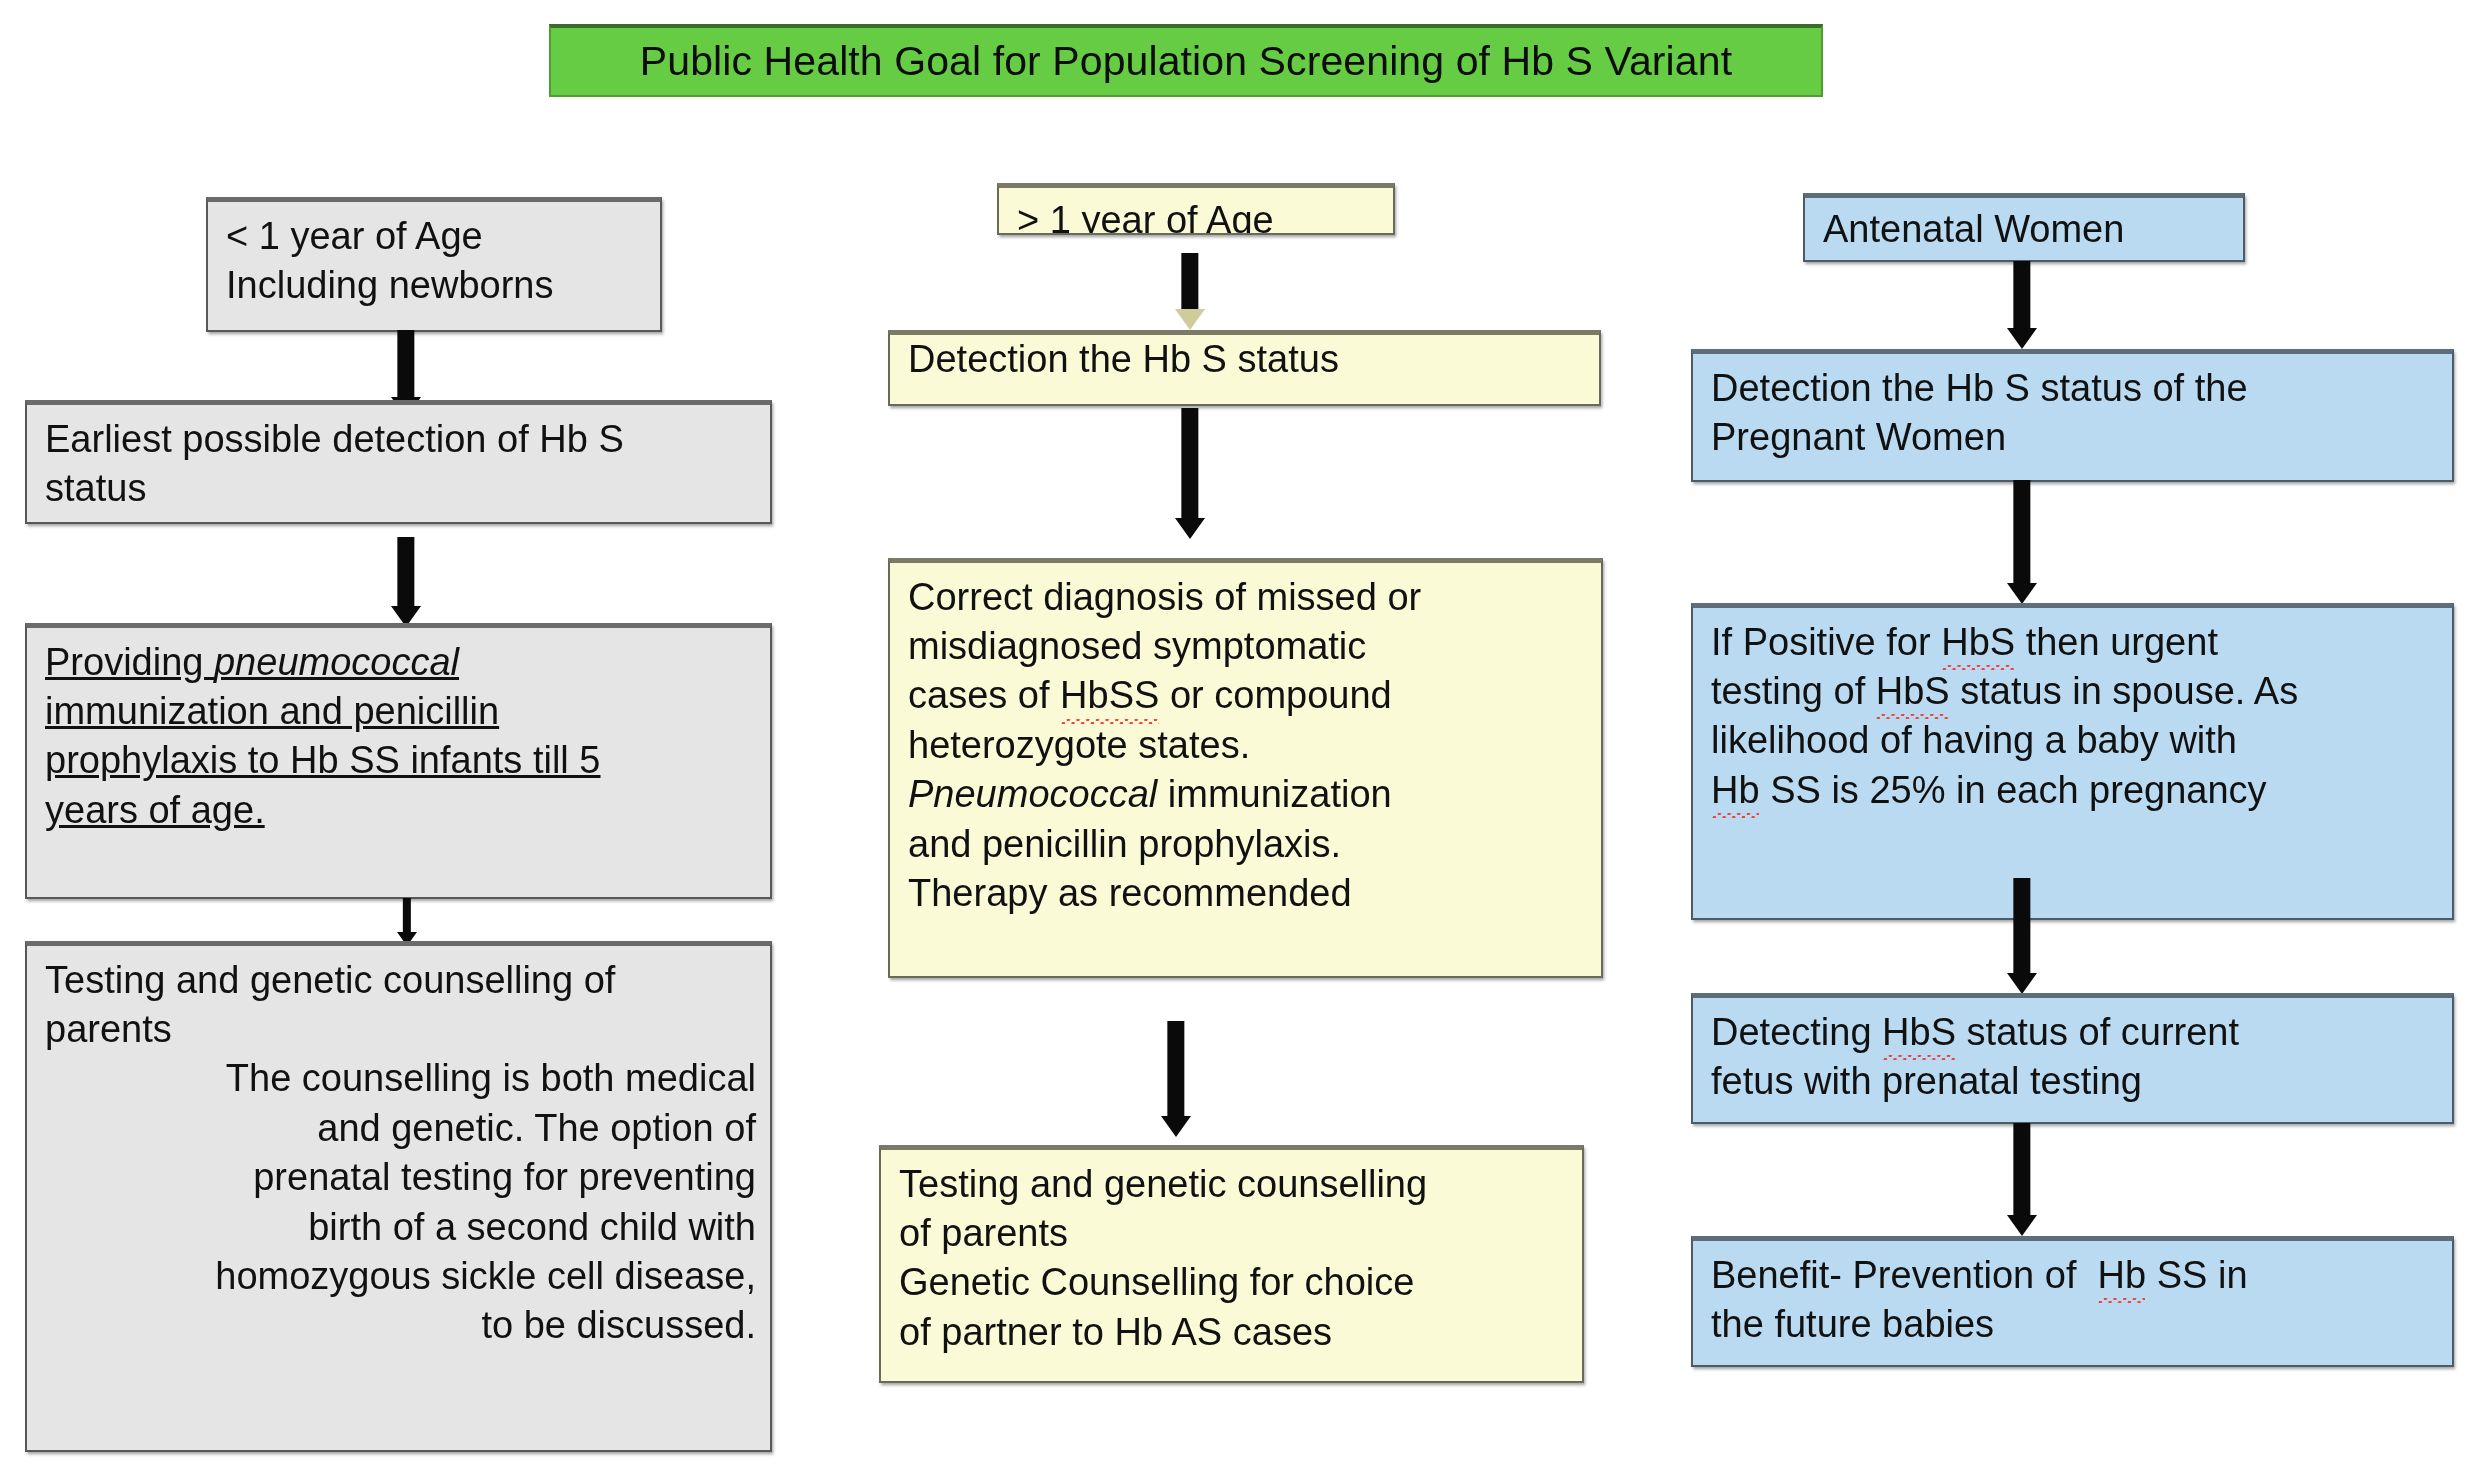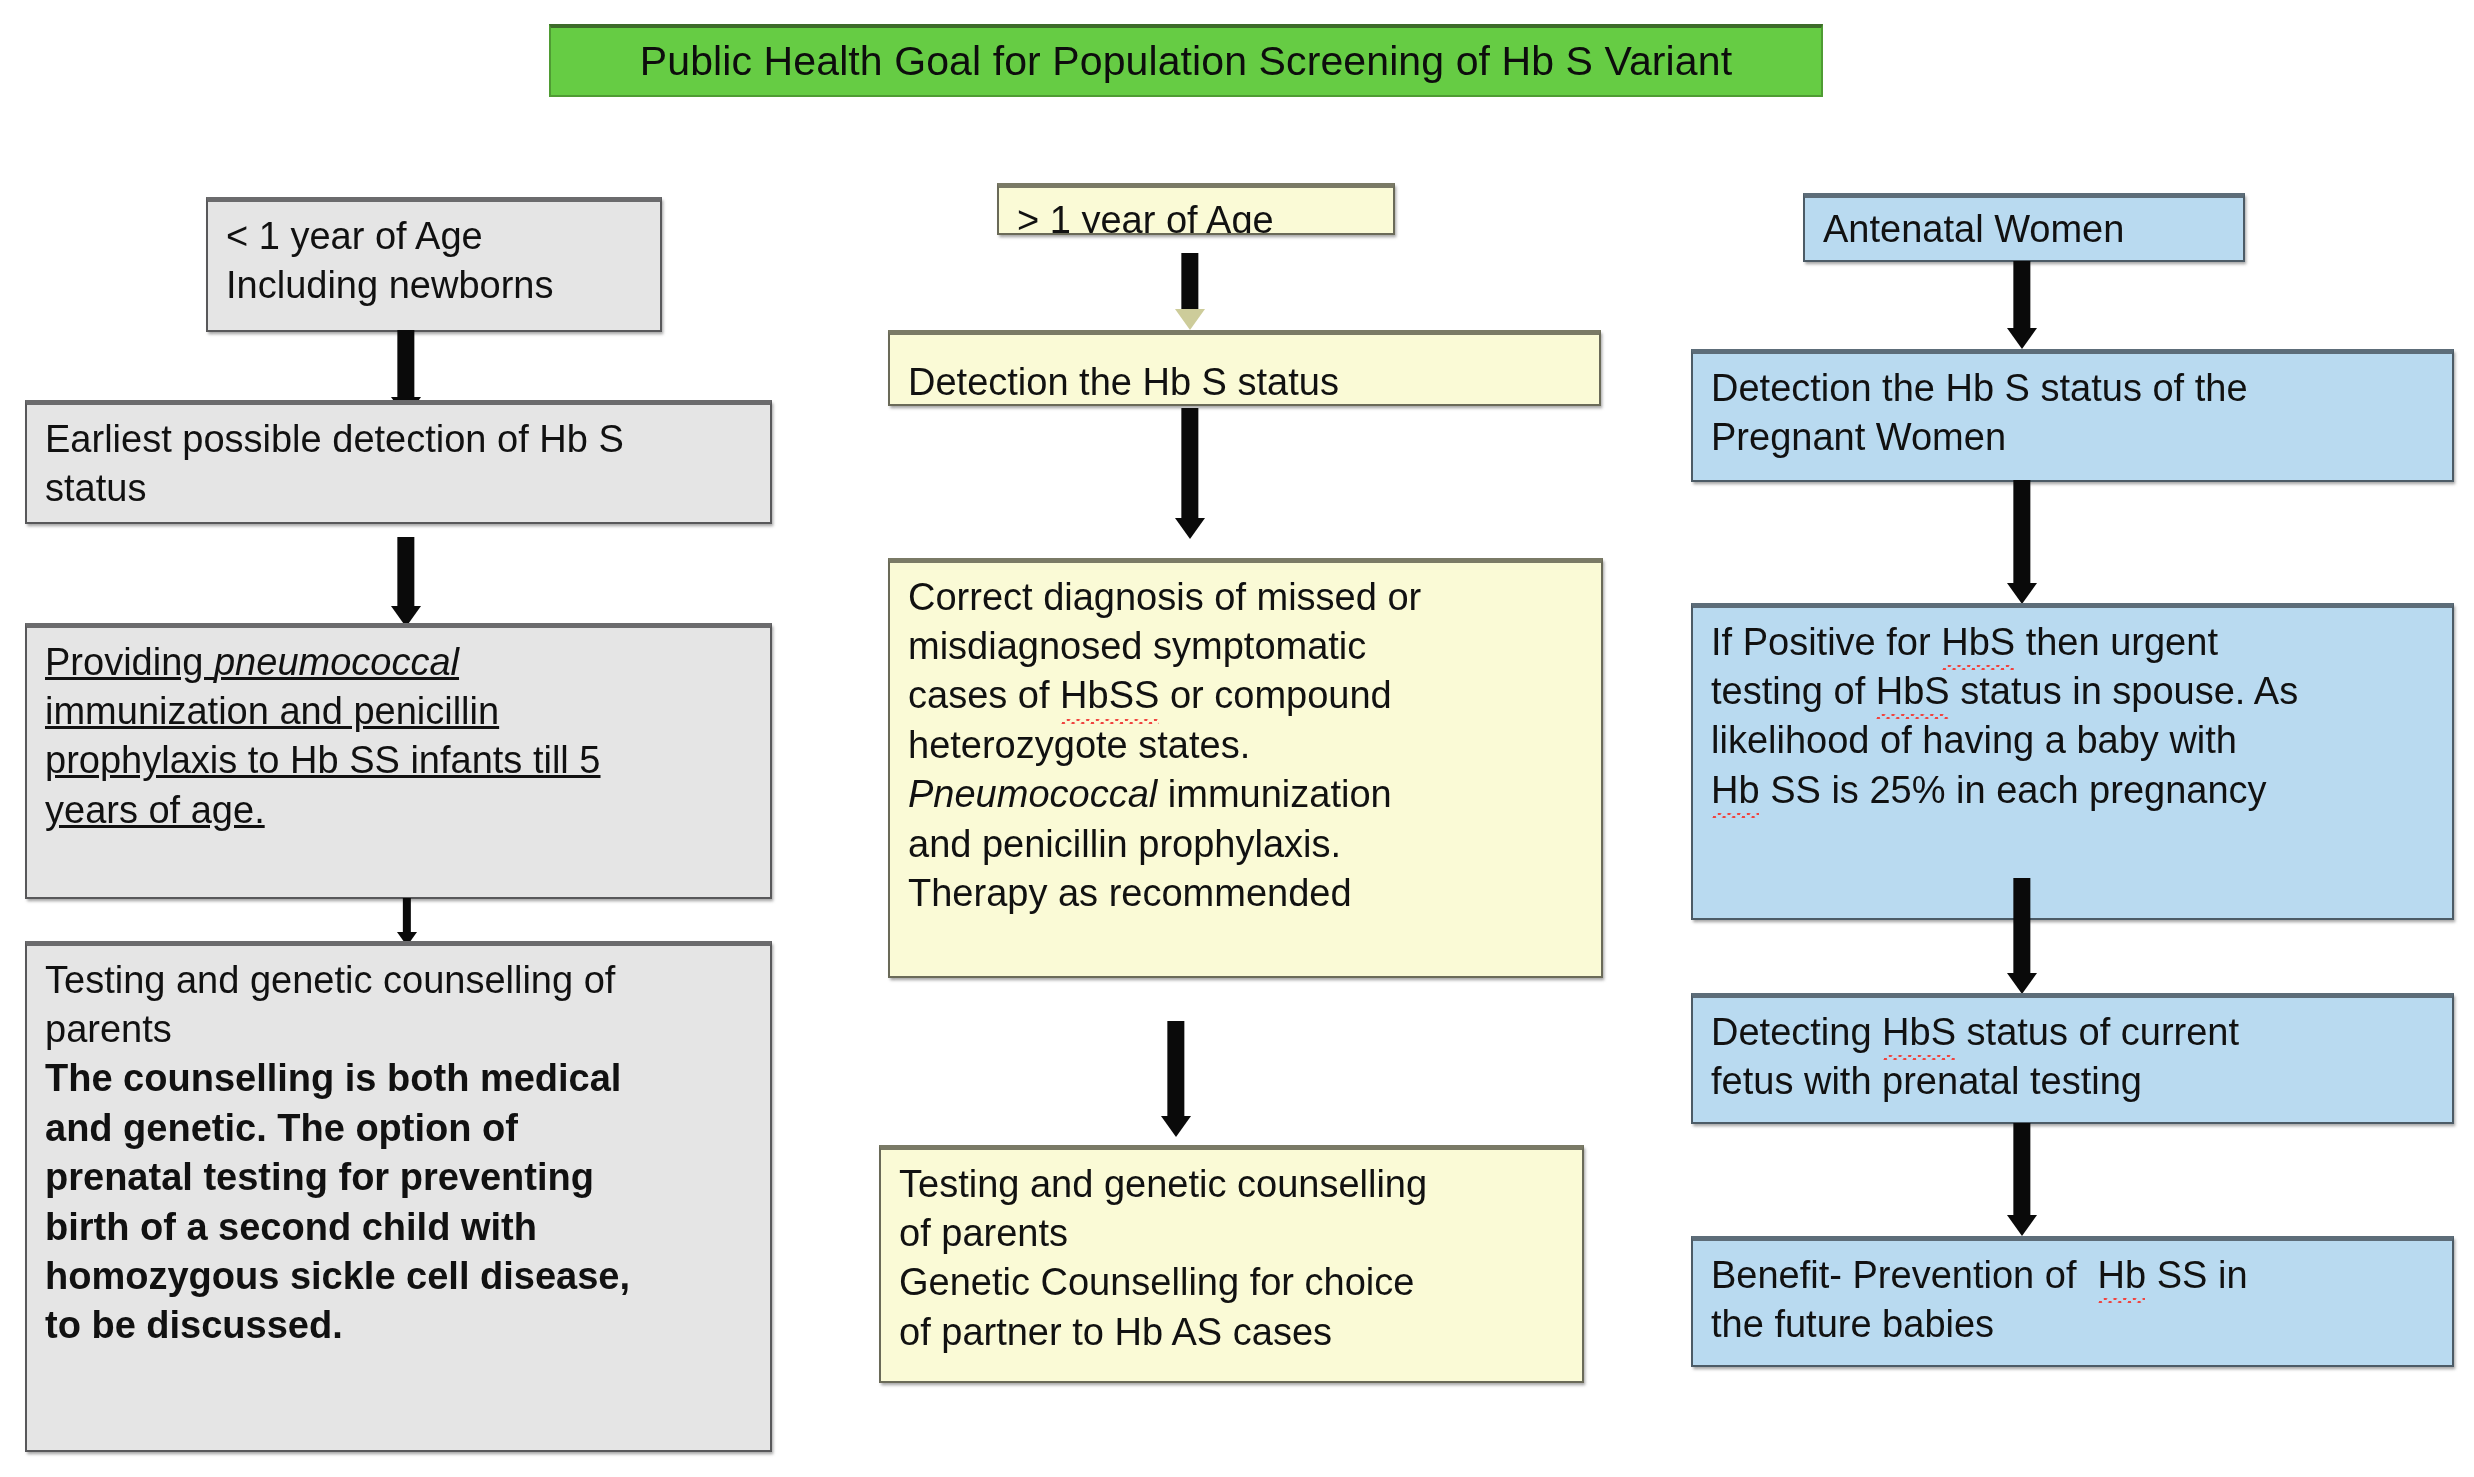--- a/index.html
+++ b/index.html
@@ -51,21 +51,21 @@
     line-height: 1.30;
     color: #111111;
     overflow: hidden;
   }
   .node.pink   { background: #e5e5e5; margin-left: 11px; }
   .node.yellow { background: #FAFAD6; border-color:#6a6a58; border-top-color:#7a7a66;}
   .node.blue   { background: #B9DAF0; border-color:#4c5b66; border-top-color:#5d6d79;}
 
   .node .ln { display: block; white-space: pre-wrap; }
   .node .it { font-style: italic; }
-  .node .bd { font-weight: bold; }
+  .node .bd { font-weight: normal; text-align: right; }
 
   
   .sp {
     position: relative;
     display: inline-block;
   }
   .sp::after {
     content: "";
     position: absolute;
     left: 0.7px;
@@ -160,21 +160,21 @@
 
   <div class="node yellow" style="left:997px; top:183px; width:398px; height:52px; padding-top:8.3px;">
       <span class="ln">&gt; 1 year of Age</span>
     </div>
 
   <div class="arrow" style="left:1174px; top:253px; width:32px; height:77px;">
     <span class="shaft" style="width:17.3px; height:62px;"></span>
     <span class="head" style="border-top-color:#cdcc9a;"></span>
   </div>
 
-  <div class="node yellow" style="left:888px; top:330px; width:713px; height:76px; padding-top:23px;">
+  <div class="node yellow" style="left:888px; top:330px; width:713px; height:76px; padding-top:0;">
       <span class="ln">Detection the Hb S status</span>
     </div>
 
   <div class="arrow" style="left:1174px; top:408px; width:32px; height:131px;">
     <span class="shaft" style="width:17.3px; height:111px;"></span>
     <span class="head"></span>
   </div>
 
   <div class="node yellow" style="left:888px; top:558px; width:715px; height:420px;">
       <span class="ln">Correct diagnosis of missed or</span>

